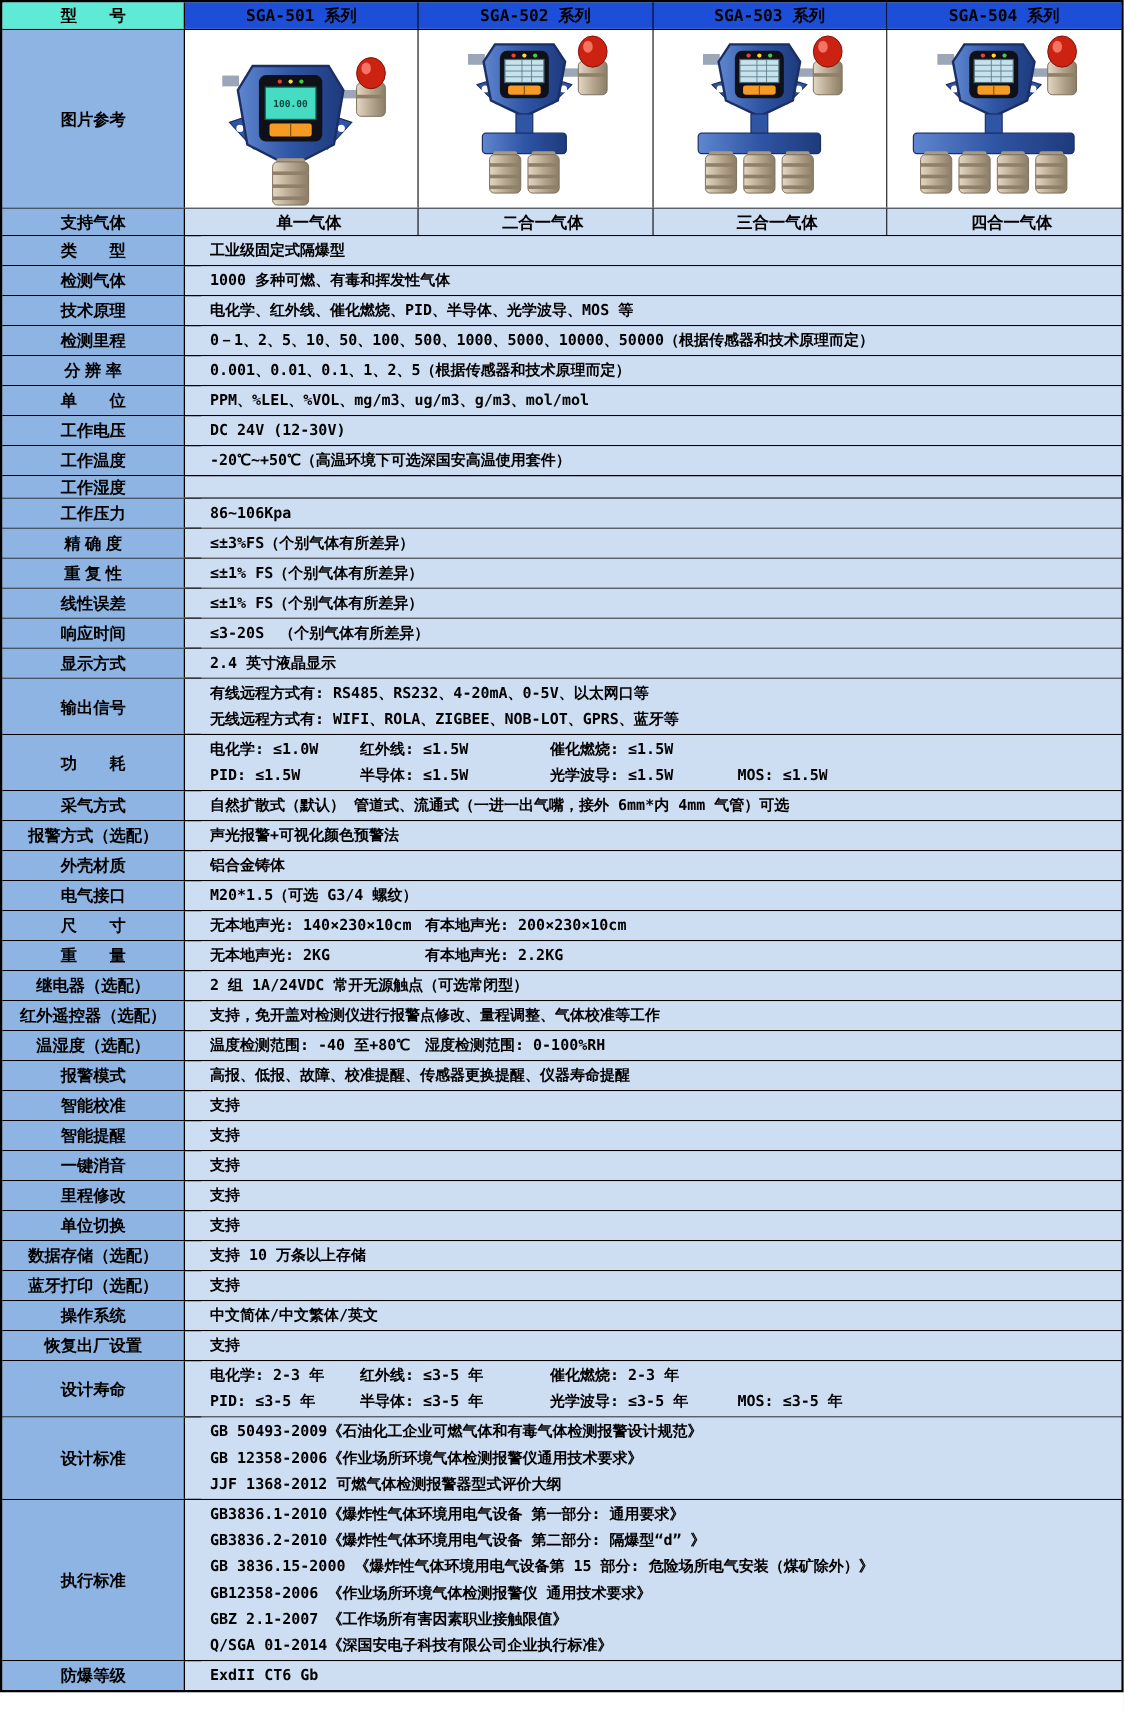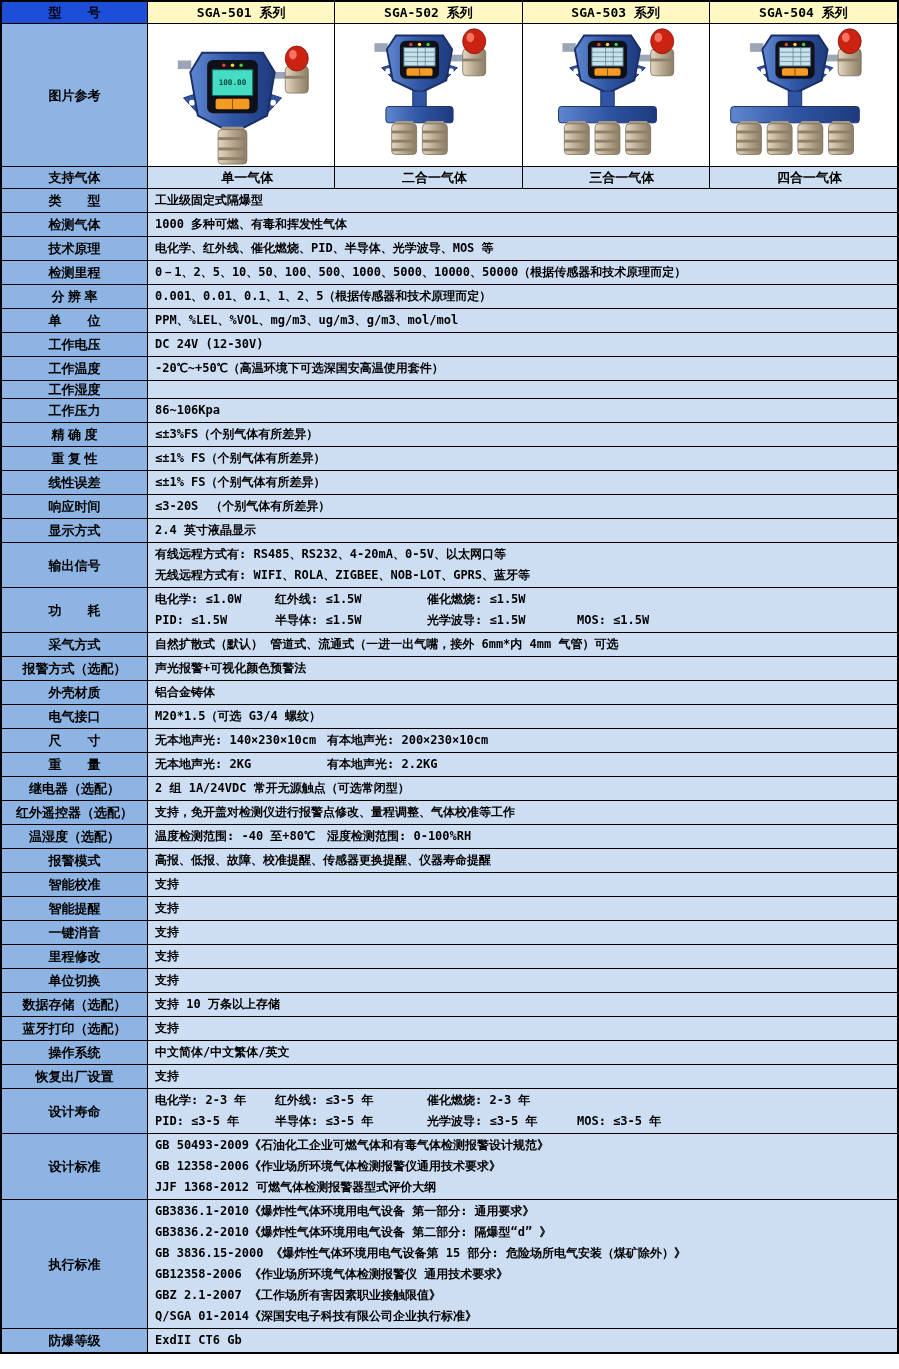--- a/index.html
+++ b/index.html
@@ -16,35 +16,36 @@
     background:#8db4e2;border-right:1px solid #000;
     display:flex;align-items:center;justify-content:center;
     font-weight:bold;font-size:13px;text-align:center;
     padding:1px 2px;line-height:15px;
   }
   .val{
     background:#cdddf2;display:flex;flex-direction:column;justify-content:center;
     padding:1px 4px 1px 7px;font-size:12px;font-weight:bold;
     font-family:"DejaVu Sans Mono","Liberation Mono",monospace;
     min-height:19px;
+    margin-left:13px;
   }
   .vline{line-height:21px;white-space:nowrap;overflow:hidden;}
   .segline{display:flex;line-height:21px;white-space:nowrap;}
   .seg{flex:0 0 auto;overflow:hidden;}
   .segline.n2 .seg:nth-child(1){width:172px;}
   .segline.n3 .seg:nth-child(1),.segline.n4 .seg:nth-child(1){width:120px;}
   .segline.n3 .seg:nth-child(2),.segline.n4 .seg:nth-child(2){width:152px;}
   .segline.n4 .seg:nth-child(3){width:150px;}
   
   .hrow{display:grid;grid-template-columns:146px repeat(4,1fr);border-bottom:1px solid #000;}
   .hcell{
-    background:#1d4ed8;display:flex;align-items:center;justify-content:center;
+    background:#5eead4;display:flex;align-items:center;justify-content:center;
     font-weight:bold;font-size:13px;height:21px;border-right:1px solid #000;
   }
-  .hcell.model{background:#fef9c3;font-family:"DejaVu Sans Mono","Liberation Mono",monospace;}
+  .hcell.model{background:#1d4ed8;font-family:"DejaVu Sans Mono","Liberation Mono",monospace;}
   .hcell:last-child{border-right:none;}
   
   .irow{display:grid;grid-template-columns:146px repeat(4,1fr);border-bottom:1px solid #000;}
   .irow .lbl{height:auto;}
   .icell{background:#fff;border-right:1px solid #000;height:142px;display:flex;align-items:center;justify-content:center;}
   .icell:last-child{border-right:none;}
   .icell svg{display:block;width:100%;height:100%;}
   
   .srow{display:grid;grid-template-columns:146px repeat(4,1fr);border-bottom:1px solid #000;}
   .scell{

